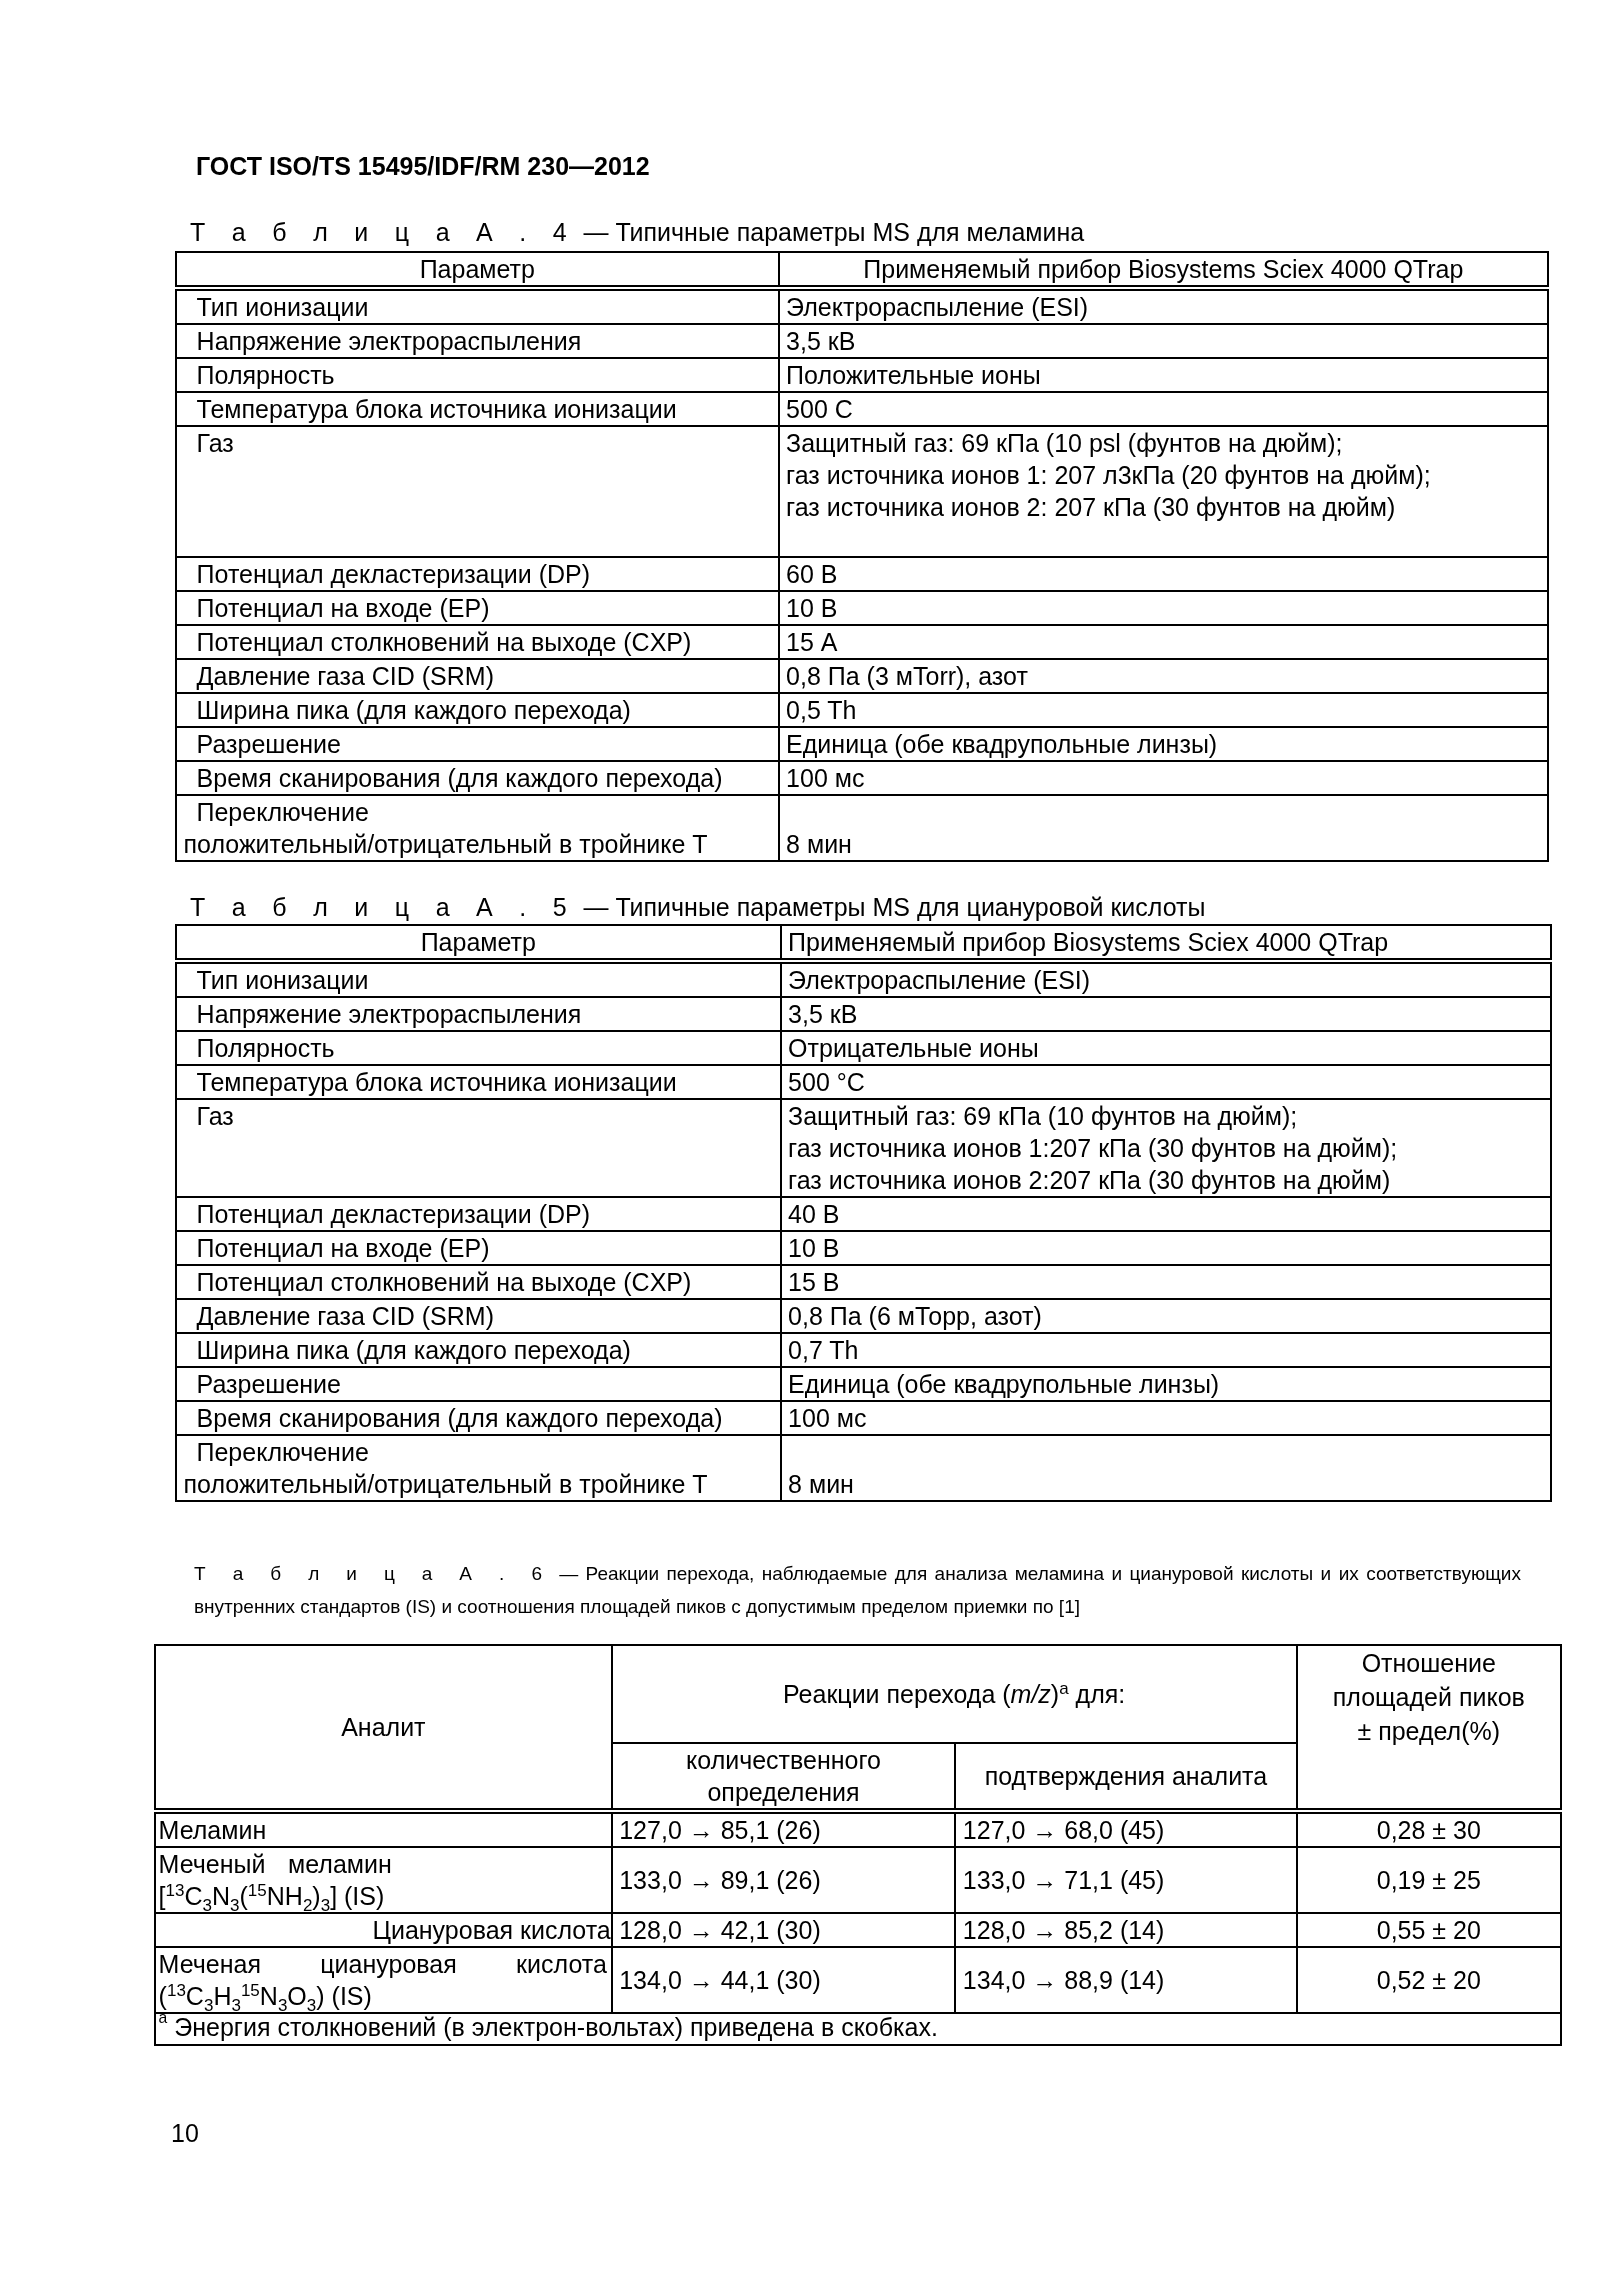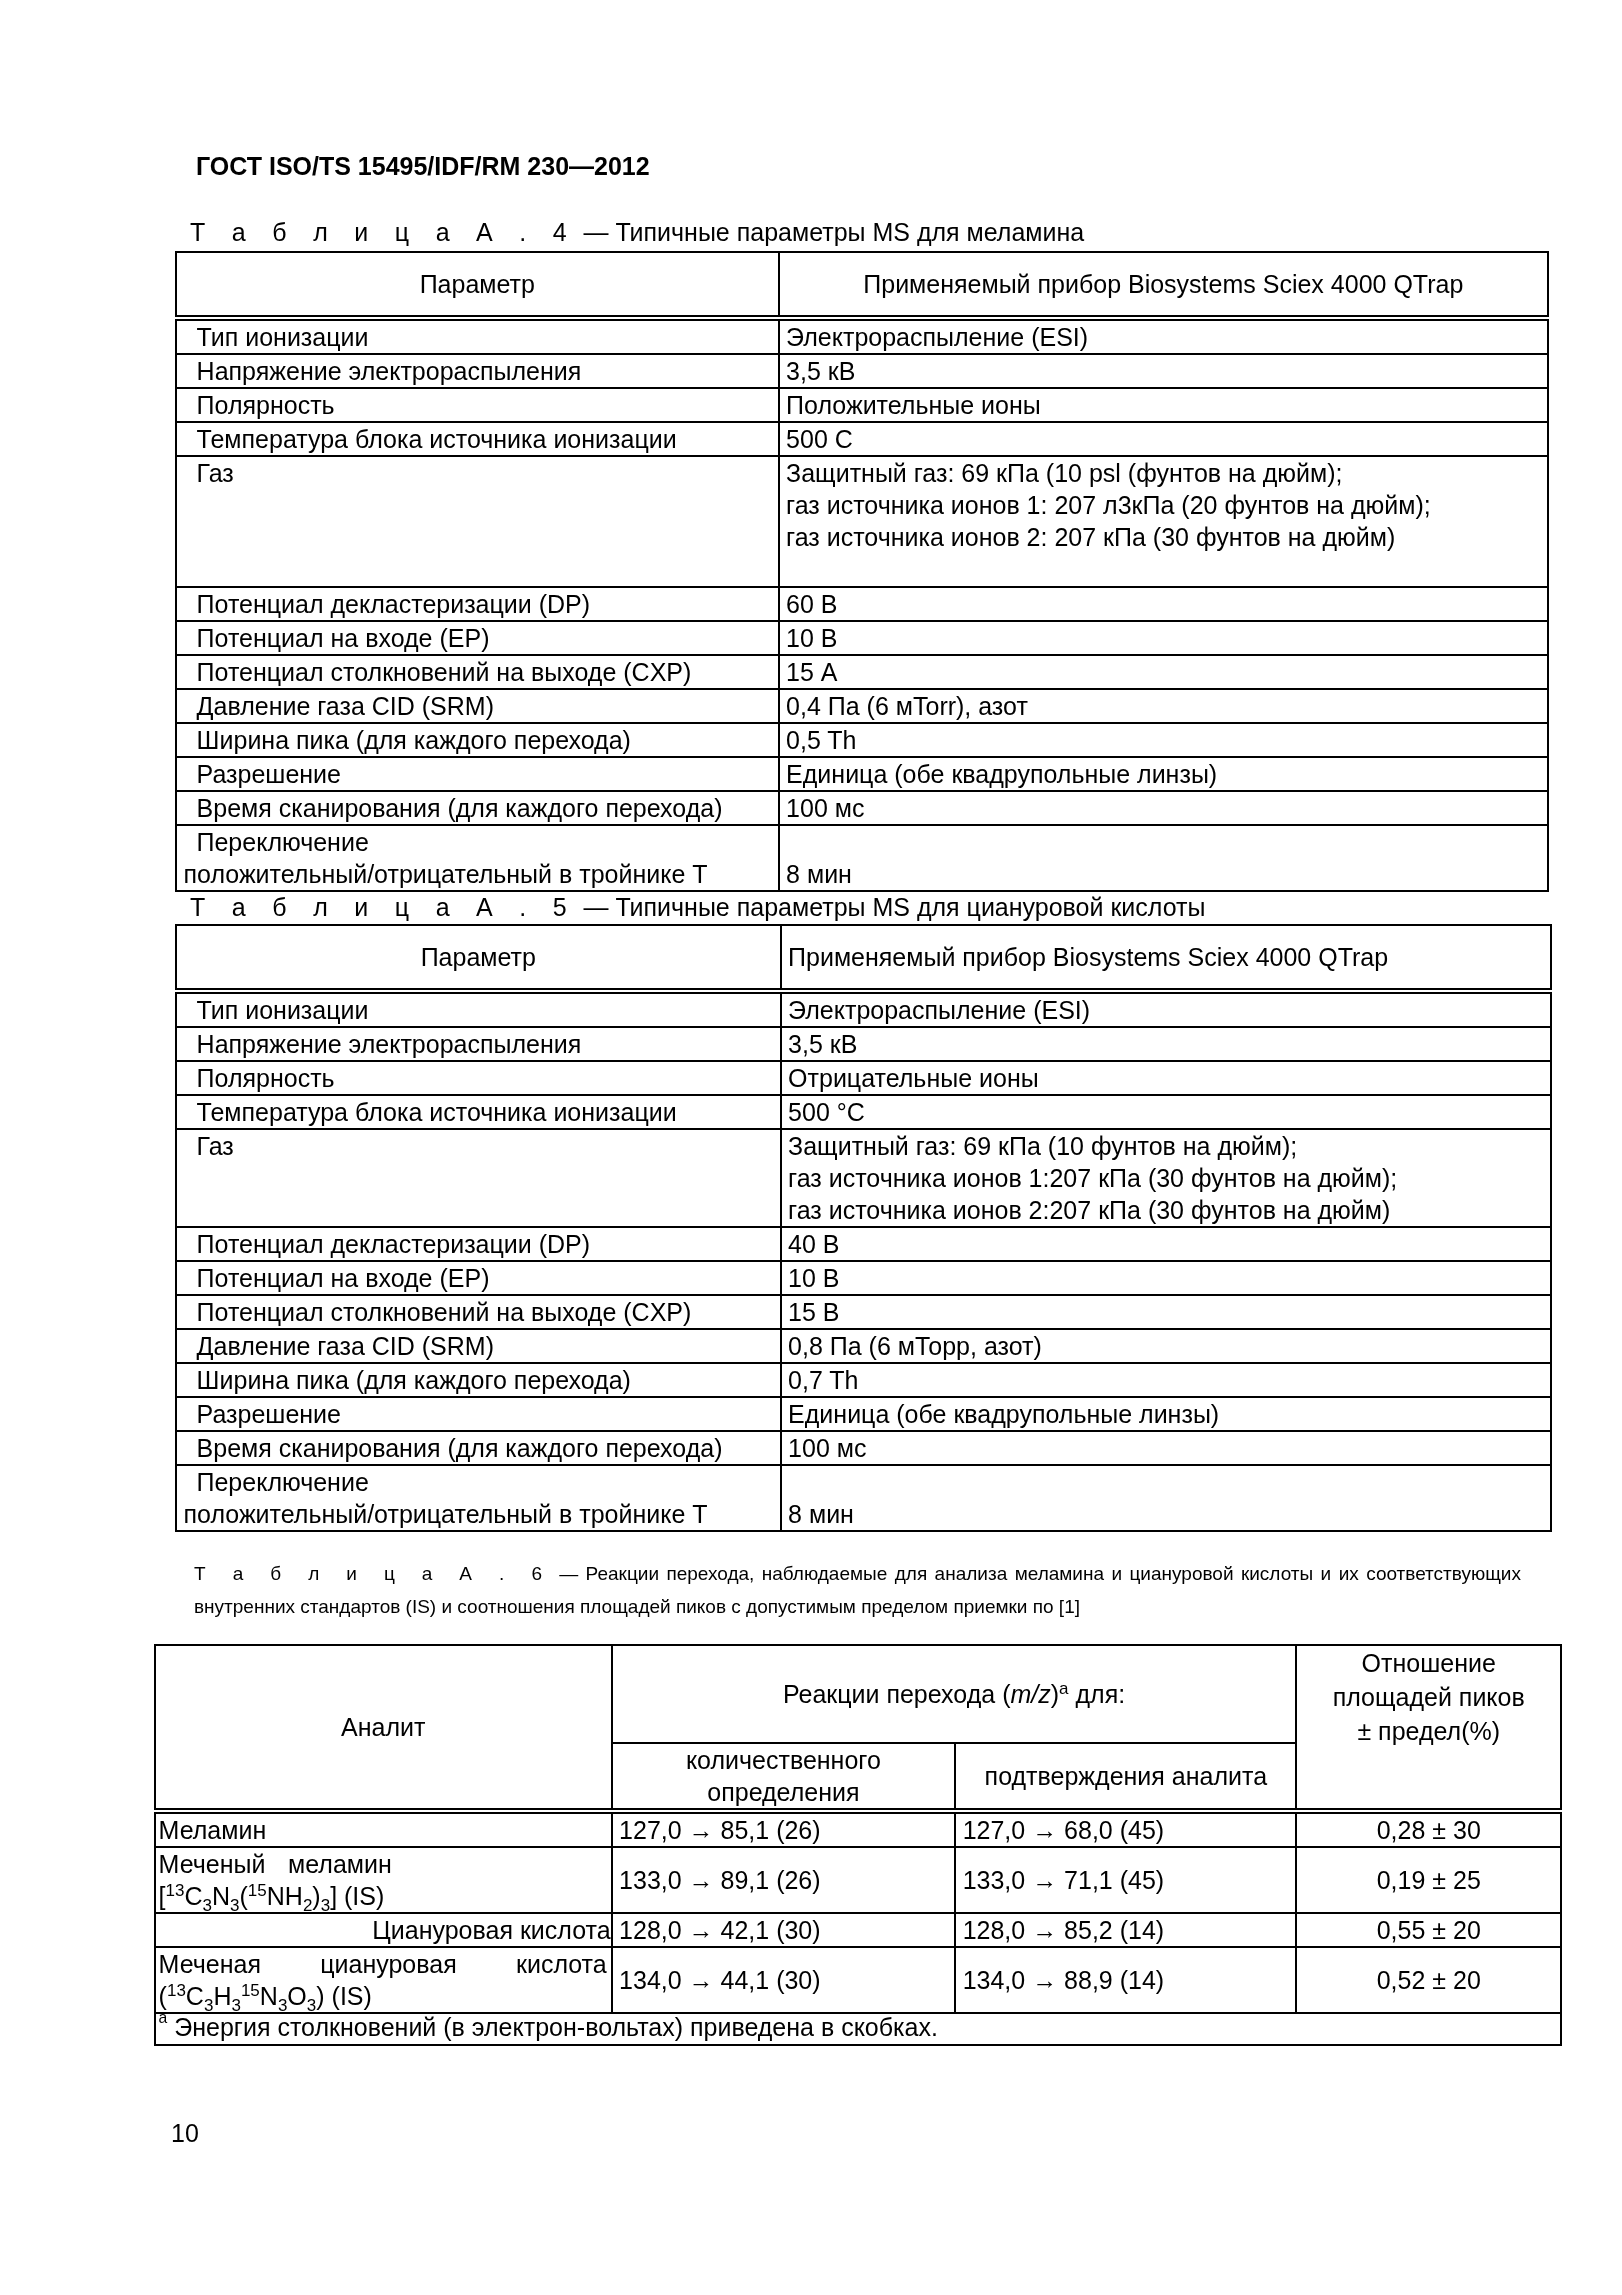--- a/index.html
+++ b/index.html
@@ -5,21 +5,21 @@
   html, body { margin: 0; padding: 0; background: #ffffff; }
   body { width: 1623px; height: 2295px; position: relative; overflow: hidden;
          font-family: "Liberation Sans", sans-serif; color: #000; }
   .abs { position: absolute; }
   .doc-header { left: 196px; top: 152px; font-size: 25px; font-weight: bold; letter-spacing: 0; }
   .caption { font-size: 25px; line-height: 33px; white-space: nowrap; }
   .spaced { letter-spacing: 9.8px; }
   .caption-block { font-size: 19px; line-height: 33px; text-align: justify; }
   table { border-collapse: collapse; position: absolute; font-size: 25px; }
   td, th { border: 2.6px solid #000; padding: 0 0 0 6.5px; vertical-align: top; font-weight: normal; line-height: 32px; }
-  th { text-align: center; padding: 15px; }
+  th { text-align: center; padding: 0; }
   .dbl-bottom { border-bottom: 6.5px double #000; }
   .vb { vertical-align: bottom; }
   .just { text-align: justify; text-align-last: left; }
   .center { text-align: center; padding: 0; vertical-align: middle; }
   .mid { vertical-align: middle; }
   .indent { padding-left: 19.6px; }
   sub, sup { font-size: 17px; line-height: 0; }
   .page-num { left: 171px; top: 2119px; font-size: 25px; }
 </style>
 </head>
@@ -71,21 +71,21 @@
   <tr>
         <td class="indent">Потенциал на входе (EP)</td>
         <td>10 В</td>
       </tr>
   <tr>
         <td class="indent">Потенциал столкновений на выходе (CXP)</td>
         <td>15 А</td>
       </tr>
   <tr>
         <td class="indent">Давление газа CID (SRM)</td>
-        <td>0,4 Па (6 мTorr), азот</td>
+        <td>0,8 Па (3 мTorr), азот</td>
       </tr>
   <tr>
         <td class="indent">Ширина пика (для каждого перехода)</td>
         <td>0,5 Th</td>
       </tr>
   <tr>
         <td class="indent">Разрешение</td>
         <td>Единица (обе квадрупольные линзы)</td>
       </tr>
   <tr>

